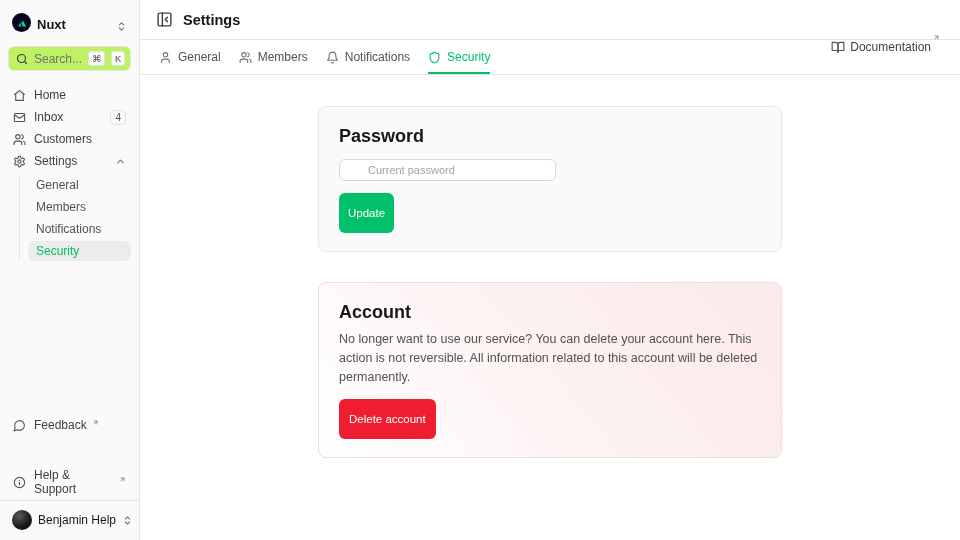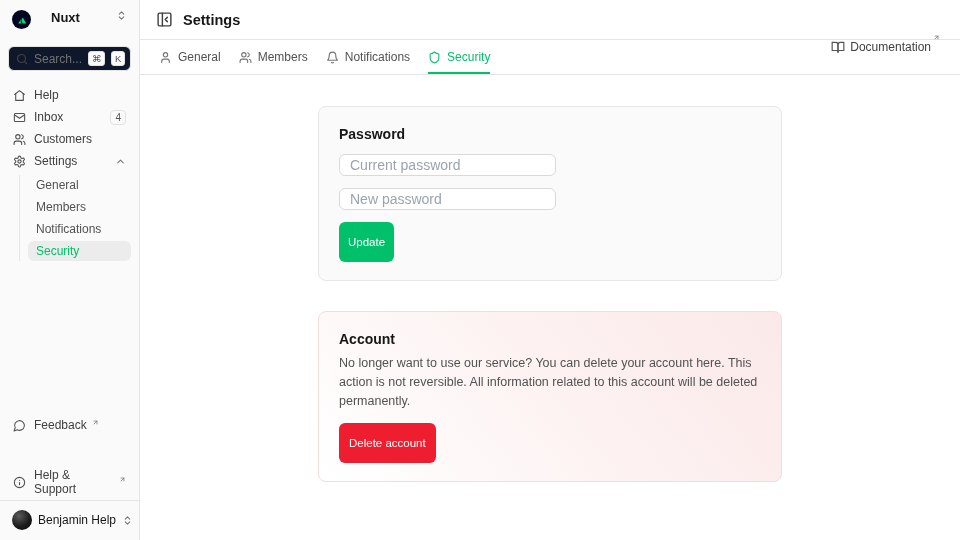--- a/index.html
+++ b/index.html
@@ -9,27 +9,27 @@
     font-size:12px; color:#171717; background:#fff; display:flex;
   }
   svg { display:block; }
 
   
   .sidebar {
     width:140px; min-width:140px; height:100%;
     background:#fafafa; border-right:1px solid #e5e5e5;
     display:flex; flex-direction:column; padding:8px;
   }
-  .brand-row { display:flex; align-items:flex-start; gap:20px; padding:2px 4px; height:26px; border-radius:6px; cursor:pointer; }
+  .brand-row { display:flex; align-items:flex-end; gap:6px; padding:2px 4px; height:26px; border-radius:6px; cursor:pointer; }
   .logo { width:19px; height:19px; border-radius:50%; background:#020420; display:flex; align-items:center; justify-content:center; flex:none; }
   .brand-name { font-size:13px; font-weight:700; color:#171717; }
   .selector-icon { margin-left:auto; color:#737373; }
 
   .searchbox {
-    margin-top:12px; height:25px; background:#0f172a; border:1px solid #e5e5e5;
+    margin-top:12px; height:25px; background:#bef264; border:1px solid #e5e5e5;
     border-radius:6px; display:flex; align-items:center; gap:6px; padding:0 5px 0 7px; cursor:text;
   }
   .searchbox .ph { flex:1; color:#737373; font-size:12px; }
   .kbd {
     font-size:9.5px; line-height:13px; color:#525252; background:#fafafa;
     border:1px solid #e2e2e2; border-radius:3px; padding:0 3px; min-width:14px; text-align:center;
   }
 
   .nav { margin-top:14px; display:flex; flex-direction:column; gap:2px; }
   .nav-item {
@@ -98,26 +98,26 @@
   .tab-link { display:flex; align-items:flex-start; gap:5px; font-weight:500; color:#404040; cursor:pointer; }
   .tab-link .ni-icon { color:#525252; }
 
   .content { flex:1; overflow:hidden; }
   .card { width:464px; margin:31px auto 0; border-radius:8px; padding:19px 20px 18px; }
   .card-password { background:#fafafa; border:1px solid #e7e7e7; }
   .card-account {
     margin-top:30px; border:1px solid #f3dcdc;
     background:linear-gradient(50deg, #ffffff 0%, #fdf1f1 55%, #fbe9e9 100%);
   }
-  .card-title { font-size:14px; font-weight:700; color:#171717; }
+  .card-title { font-size:18px; font-weight:700; color:#171717; }
   .card-desc { margin-top:7px; font-size:12.5px; color:#525252; line-height:19px; }
 
   .pw-input {
     display:block; width:217px; height:22px; margin-top:12px; border:1px solid #d9d9d9;
-    border-radius:6px; background:#fff; padding:0 10px; font-size:14px; color:#171717; outline:none;
+    border-radius:6px; background:#fff; padding:0 28px; font-size:11px; color:#171717; outline:none;
     font-family:inherit;
   }
   .pw-input::placeholder { color:#9ca3af; }
   .btn {
     display:inline-block; height:40px; border:none; border-radius:6px; padding:0 9px;
     font-size:11.5px; font-weight:500; color:#fff; cursor:pointer; font-family:inherit;
   }
   .btn-update { background:#00c16a; margin-top:12px; }
   .btn-delete { background:#ee1d2f; margin-top:12px; padding:0 10px; }
 </style>
@@ -155,21 +155,21 @@
   </div>
 
   <nav class="nav">
     <div class="nav-item">
       <span class="ni-icon">
         <svg width="13" height="13" viewBox="0 0 24 24" fill="none" stroke="currentColor" stroke-width="2" stroke-linecap="round" stroke-linejoin="round">
             <path d="M3 10.2 12 3l9 7.2"></path>
             <path d="M5 8.5V21h14V8.5"></path>
           </svg>
       </span>
-      <span>Help</span>
+      <span>Home</span>
     </div>
 
     <div class="nav-item">
       <span class="ni-icon">
         <svg width="13" height="13" viewBox="0 0 24 24" fill="none" stroke="currentColor" stroke-width="2" stroke-linecap="round" stroke-linejoin="round">
             <rect x="2.5" y="4.5" width="19" height="15" rx="2"></rect>
             <path d="m3 7.5 9 6 9-6"></path>
           </svg>
       </span>
       <span>Inbox</span>
@@ -336,21 +336,20 @@
         </span>
       </div>
     </div>
   </div>
 
   <div class="content">
 
     <section class="card card-password">
       <div class="card-title">Password</div>
       <input class="pw-input" type="password" placeholder="Current password" style="">
-      <input class="pw-input" type="password" placeholder="New password" style="">
       <button class="btn btn-update">Update</button>
     </section>
 
     <section class="card card-account">
       <div class="card-title">Account</div>
       <div class="card-desc">No longer want to use our service? You can delete your account here. This action is not reversible. All information related to this account will be deleted permanently.</div>
       <button class="btn btn-delete">Delete account</button>
     </section>
 
   </div>

